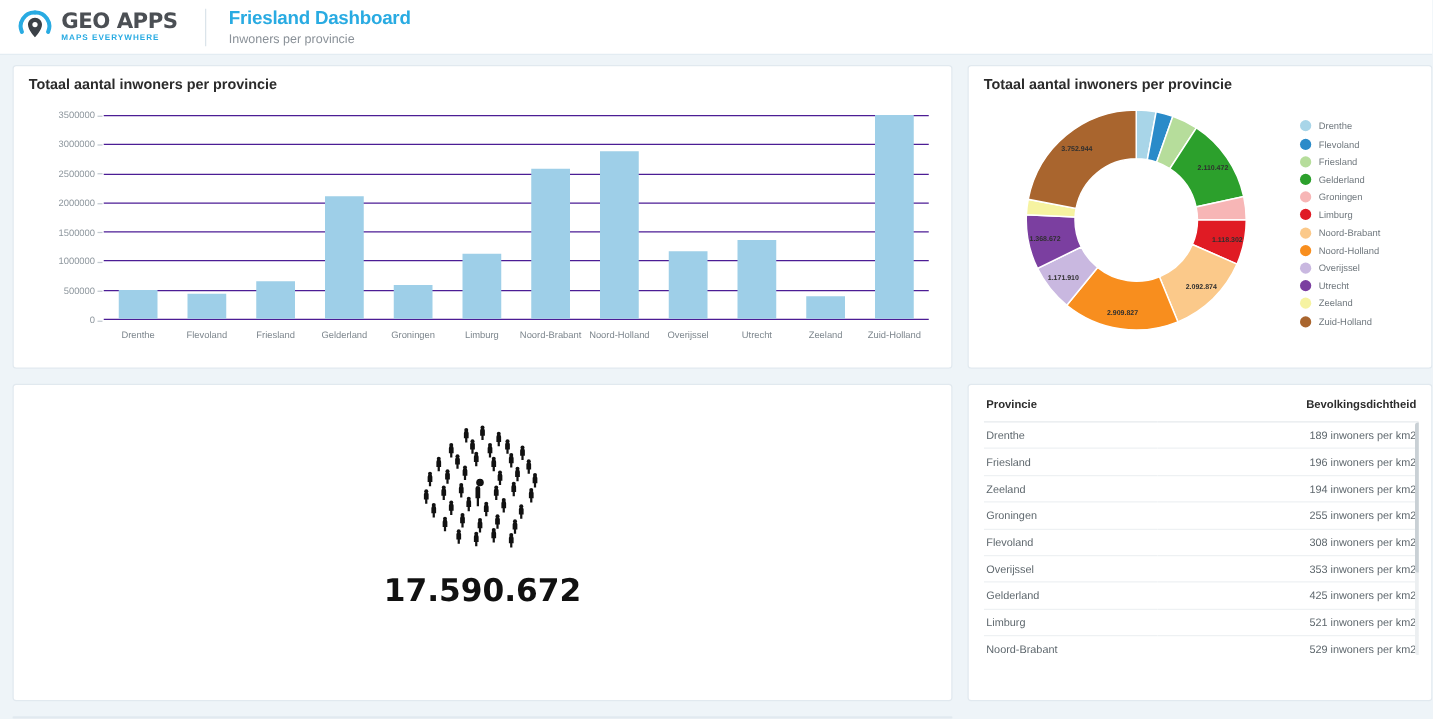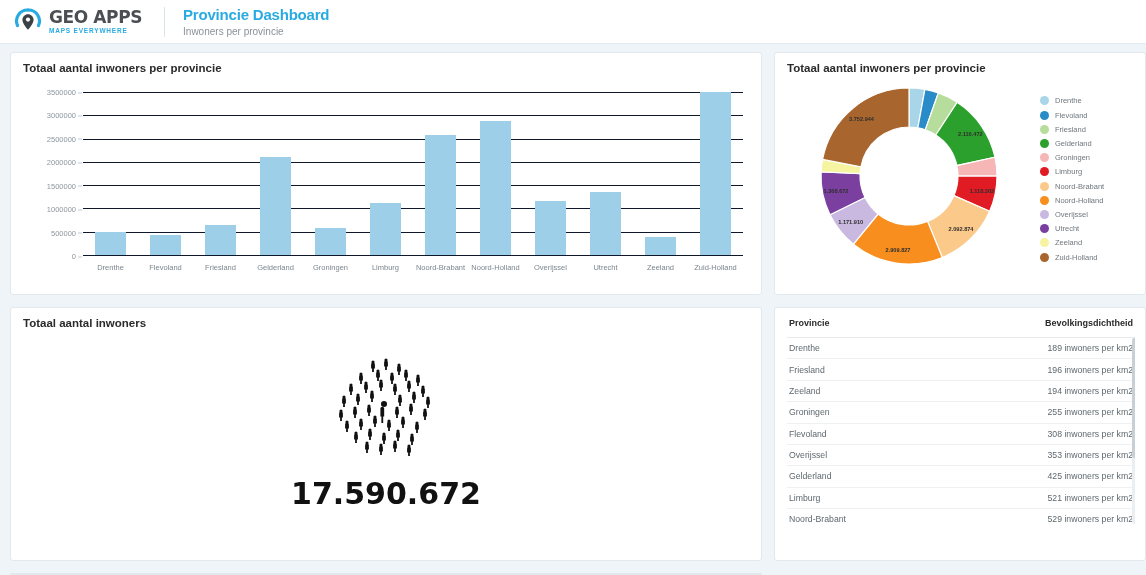--- a/index.html
+++ b/index.html
@@ -51,21 +51,21 @@
     overflow: hidden;
   }
   .panel-title {
     font-size: 11.5px; font-weight: bold; color: #2b2b2b;
     padding: 9px 12px 0 12px;
   }
 
   
   .bar-wrap { position: relative; height: 205px; margin: 10px 10px 0 10px; }
   .bar-plot { position: absolute; left: 62px; right: 8px; top: 8px; bottom: 34px; }
-  .gridline { position: absolute; left: 0; right: 0; height: 1px; background: #0f172a; text-decoration: underline; }
+  .gridline { position: absolute; left: 0; right: 0; height: 1px; background: #4c1d95; text-decoration: underline; }
   .ytick {
     position: absolute; right: 100%; transform: translateY(-50%);
     font-size: 7.5px; color: #8d969d; white-space: nowrap; padding-right: 7px;
   }
   .ytick::after {
     content: ""; position: absolute; right: 1px; top: 50%;
     width: 4px; height: 1px; background: #c3cbd1;
   }
   .bars { position: absolute; inset: 0; display: flex; align-items: flex-end; }
   .bar-slot { flex: 1; display: flex; flex-direction: column; align-items: center; height: 100%; justify-content: flex-end; }
@@ -89,21 +89,21 @@
   .leg-dot { width: 9px; height: 9px; border-radius: 50%; flex: none; }
   .leg-txt { font-size: 7.5px; color: #6f777d; white-space: nowrap; }
 
   
   .counter-body {
     height: 215px; display: flex; flex-direction: column;
     align-items: center; justify-content: center; gap: 2px; padding-bottom: 8px;
   }
   .people-svg { display: block; }
   .big-number {
-    font-size: 30px; font-weight: bold; color: #111;
+    font-size: 25px; font-weight: bold; color: #111;
     letter-spacing: 0px; font-family: "DejaVu Sans", sans-serif;
   }
 
   
   .tbl-scroll {
     margin: 8px 10px 0 12px; height: 208px; overflow: hidden; position: relative;
   }
   table { width: 100%; border-collapse: collapse; }
   th {
     font-size: 9px; font-weight: bold; color: #2b2b2b; text-align: left;
@@ -150,21 +150,21 @@
         <circle cx="14" cy="11.6" r="2.1" fill="#ffffff"></circle>
       </svg>
     </div>
     <div class="logo-text">
       <div class="logo-name">GEO APPS</div>
       <div class="logo-tag">MAPS EVERYWHERE</div>
     </div>
   </div>
   <div class="hdr-divider"></div>
   <div>
-    <div class="hdr-title">Provincie Dashboard</div>
+    <div class="hdr-title">Friesland Dashboard</div>
     <div class="hdr-sub">Inwoners per provincie</div>
   </div>
 </div>
 
 <div class="grid">
 
   <div class="panel">
     <div class="panel-title">Totaal aantal inwoners per provincie</div>
     <div class="bar-wrap">
       <div class="bar-plot">
@@ -321,21 +321,20 @@
           </div>
           <div class="leg-row">
             <span class="leg-dot" style="background: rgb(169, 101, 46);"></span>
             <span class="leg-txt">Zuid-Holland</span>
           </div>
         </div>
     </div>
   </div>
 
   <div class="panel">
-    <div class="panel-title">Totaal aantal inwoners</div>
     <div class="counter-body">
       <svg class="people-svg" id="people" width="150" height="120" viewBox="0 0 150 120">
           <g>
             <circle cx="62" cy="8" r="1.6" fill="#111"></circle>
             <path d="M60.1 10.4 q0 -1.8 1.9 -1.8 h0 q1.9 0 1.9 1.8 v4.2 h-1 v3.4 h-1.8 v-3.4 h-1 Z" fill="#111"></path>
           </g>
           <g>
             <circle cx="75" cy="6" r="1.6" fill="#111"></circle>
             <path d="M73.1 8.4 q0 -1.8 1.9 -1.8 h0 q1.9 0 1.9 1.8 v4.2 h-1 v3.4 h-1.8 v-3.4 h-1 Z" fill="#111"></path>
           </g>

